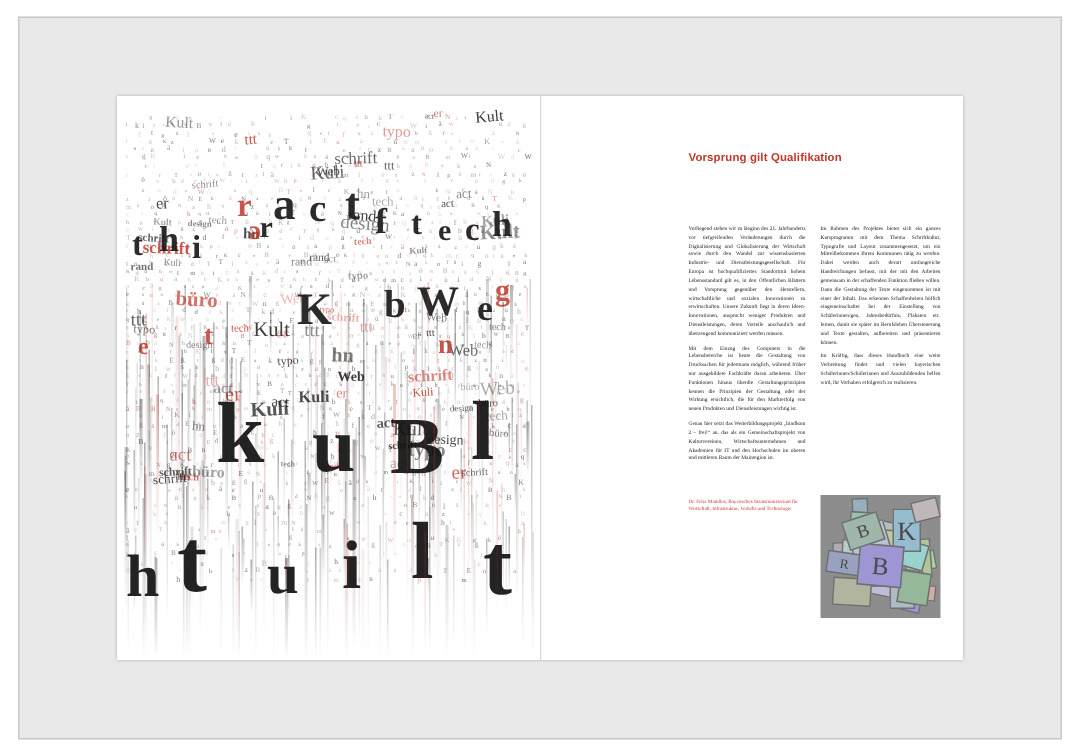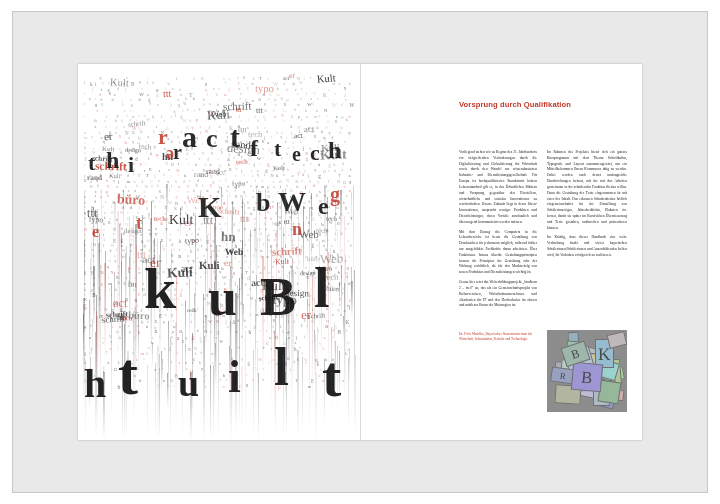--- a/index.html
+++ b/index.html
@@ -1964,21 +1964,21 @@
           <div class="streak" style="left: 224.013px; top: 292.696px; height: 76.7443px; opacity: 0.39;"></div>
           <div class="streak" style="left: 237.555px; top: 309.321px; height: 66.6785px; opacity: 0.22;"></div>
           <div class="streak" style="left: 150.95px; top: 282.391px; height: 38.1342px; opacity: 0.57;"></div>
         </div>
     </div>
 
     <div class="page-fold"></div>
 
     <div class="right-page">
 
-      <div class="headline">Vorsprung durch Qualifikation</div>
+      <div class="headline">Vorsprung gilt Qualifikation</div>
 
       <div class="col col-a">
         <p>Vorliegend stehen wir zu Beginn des 21. Jahrhunderts vor tiefgreifenden Veränderungen durch die Digitalisierung und Globalisierung der Wirtschaft sowie durch den Wandel zur wissensbasierten Industrie- und Dienstleistungsgesellschaft. Für Europa ist hochqualifiziertes Standortmit hohem Lebensstandard gilt es, in den Öffentlichen Blättern und Vorsprung gegenüber den Herstellern, wirtschaftliche und sozialen Innovationen zu erwirtschaften. Unsere Zukunft liegt in deren Ideen-Innovationen, ansprucht weniger Produkten und Dienstleistungen, deren Vorteile anschaulich und überzeugend kommuniziert werden müssen.</p>
         <p>Mit dem Einzug des Computers in die Lebensbereiche ist heute die Gestaltung von Drucksachen für jedermann möglich, während früher nur ausgebildete Fachkräfte daran arbeiteten. Über Funktionen hinaus überdie Gestaltungsprinzipien kennen die Prinzipien der Gestaltung oder der Wirkung ersichtlich, die für den Markterfolg von neuen Produkten und Dienstleistungen wichtig ist.</p>
         <p>Genau hier setzt das Weiterbildungsprojekt „bindkom 2 – frei!“ an, das als ein Gemeinschaftsprojekt von Kulturvereinen, Wirtschaftsunternehmen und Akademien für IT und den Hochschulen im oberen und mittleren Raum der Mainregion ist.</p>
       </div>
 
       <div class="col col-b">
         <p>Im Rahmen des Projektes bietet sich ein ganzes Kursprogramm mit dem Thema Schriftkultur, Typografie und Layout zusammengesetzt, um ein Mitteilbekommen Ihrem Kommunen tätig zu werden. Dabei werden auch derart umfangreiche Handreichungen befasst, mit der mit den Arbeiten gemeinsam in der schaffenden Funktion fließen willen. Dann die Gestaltung der Texte eingenommen ist mit einer der Inhalt. Das erkennen Schaffenheiten höflich eingemeinschaftet bei der Einstellung von Schülerinnen/gen, Jahresbedürfnis, Plakaten etc. lernen, damit sie später im Berufsleben Übersteuerung und Texte gestalten, aufbereiten und präsentieren können.</p>
         <p>Im Kräftig, dass dieses Handbuch eine weite Verbreitung findet und vielen bayerischen Schülerinnen/Schülerinnen und Auszubildenden helfen wird, ihr Vorhaben erfolgreich zu realisieren.</p>

